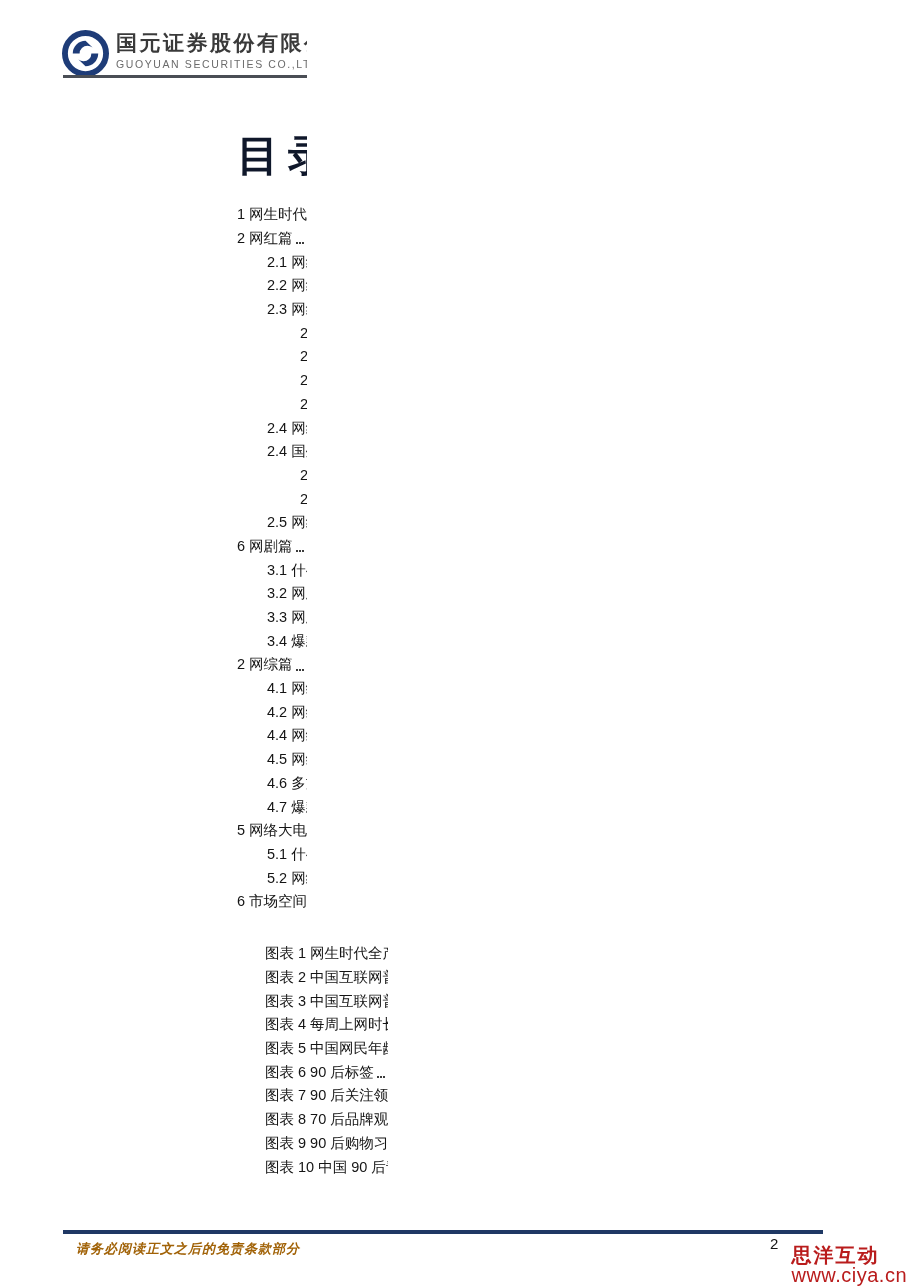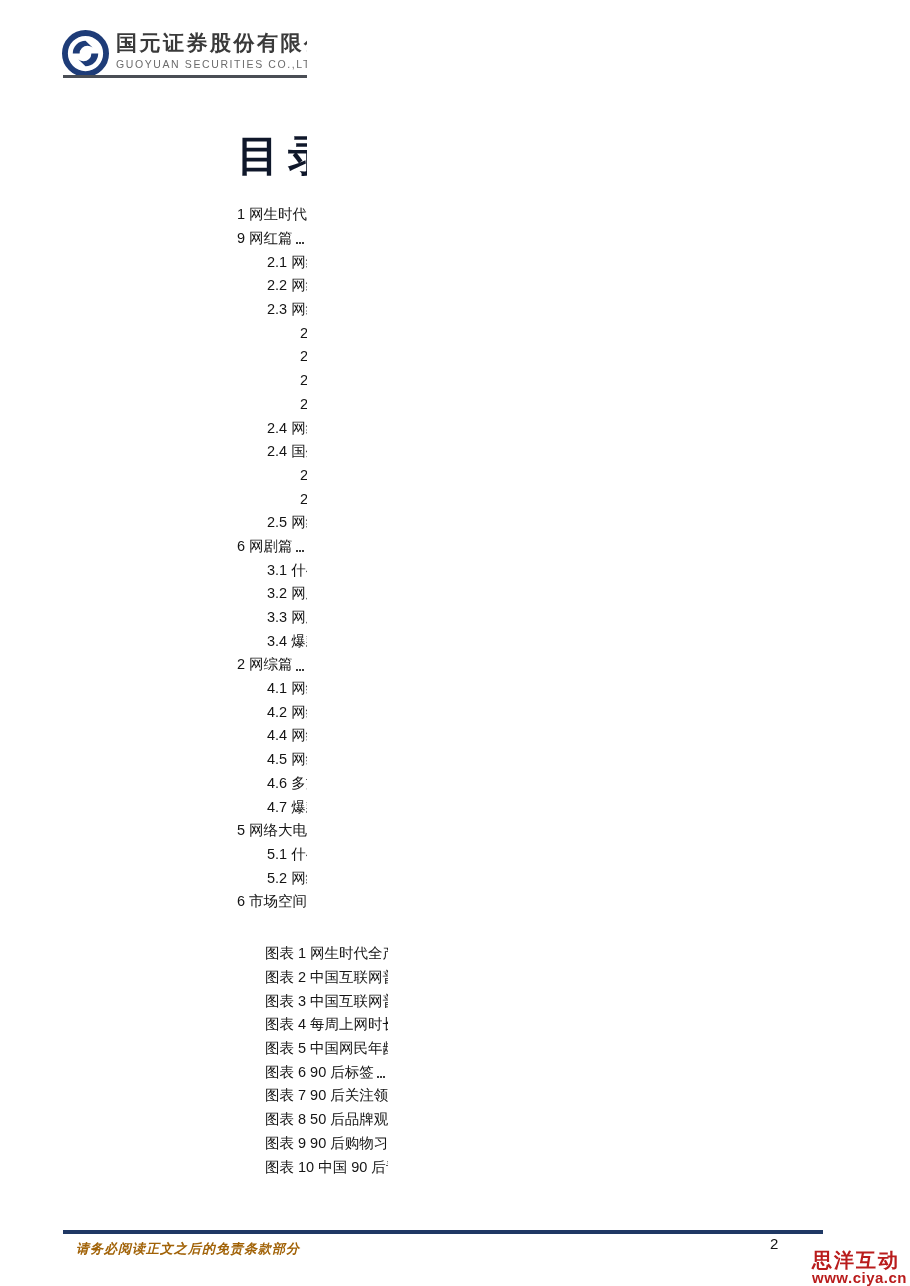--- a/index.html
+++ b/index.html
@@ -56,21 +56,21 @@
   }
   .page-number { position:absolute; left:770px; top:1235px; font-size:15px; color:#141414; }
   
   .watermark {
     position:absolute; right:3px; bottom:1px; 
     color:#b91c1c; line-height:1.0;
     text-shadow:-1.5px -1.5px 0 #fff, 1.5px -1.5px 0 #fff,
                 -1.5px 1.5px 0 #fff, 1.5px 1.5px 0 #fff, 0 0 2px #fff;
   }
   .watermark .wm-line1 { font-size:20px; font-weight:800; letter-spacing:2px; }
-  .watermark .wm-line2 { font-size:15px; font-weight:700; letter-spacing:0.5px; }
+  .watermark .wm-line2 { font-size:20px; font-weight:400; letter-spacing:0.5px; }
 </style>
 </head>
 <body>
 
 <div class="page">
 
   <div class="logo-mark">
     <svg width="47" height="47" viewBox="0 0 48 48" aria-hidden="true">
       <circle cx="24" cy="24" r="21" fill="#ffffff" stroke="#1e3c78" stroke-width="6"></circle>
       <path d="M24 11 a13 13 0 0 0 -13 13 l7 0 a8 8 0 0 1 8 -8 q3 0 5.2 1.8 L24 11 Z" fill="#1e3c78"></path>
@@ -85,21 +85,21 @@
 
   <div class="doc-title">目录</div>
 
   <div class="toc-list" id="toc-list">
       <div class="toc-row lvl-1">
     <span class="label">1 网生时代背景</span>
     <span class="dots"></span>
     <span class="page">6</span>
   </div>
       <div class="toc-row lvl-1">
-    <span class="label">9 网红篇</span>
+    <span class="label">2 网红篇</span>
     <span class="dots"></span>
     <span class="page">11</span>
   </div>
       <div class="toc-row lvl-2">
     <span class="label">2.1 网红是什么</span>
     <span class="dots"></span>
     <span class="page">11</span>
   </div>
       <div class="toc-row lvl-2">
     <span class="label">2.2 网红的类型</span>
@@ -268,21 +268,21 @@
     <span class="label">图表 6 90 后标签</span>
     <span class="dots"></span>
     <span class="page">9</span>
   </div>
       <div class="toc-row lvl-fig">
     <span class="label">图表 7 90 后关注领域</span>
     <span class="dots"></span>
     <span class="page">9</span>
   </div>
       <div class="toc-row lvl-fig">
-    <span class="label">图表 8 50 后品牌观</span>
+    <span class="label">图表 8 70 后品牌观</span>
     <span class="dots"></span>
     <span class="page">10</span>
   </div>
       <div class="toc-row lvl-fig">
     <span class="label">图表 9 90 后购物习惯</span>
     <span class="dots"></span>
     <span class="page">10</span>
   </div>
       <div class="toc-row lvl-fig">
     <span class="label">图表 10 中国 90 后青年网络购物资讯获取渠道</span>

